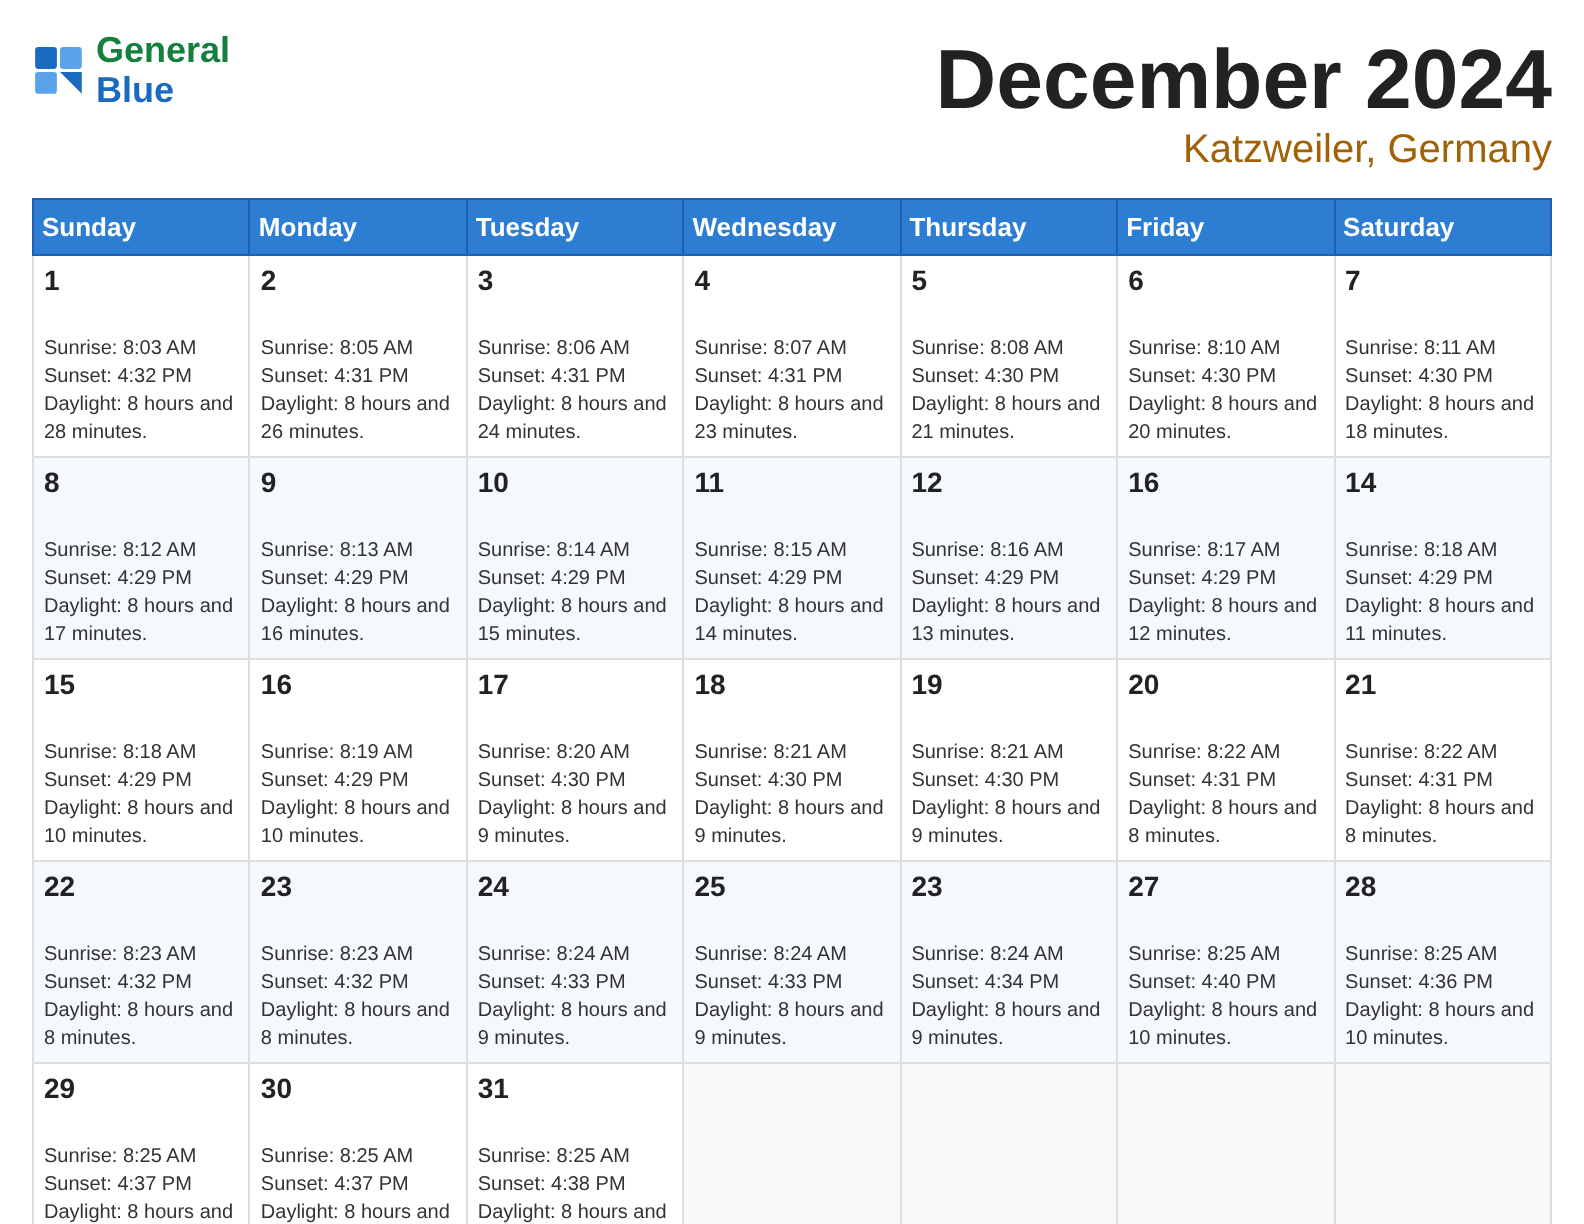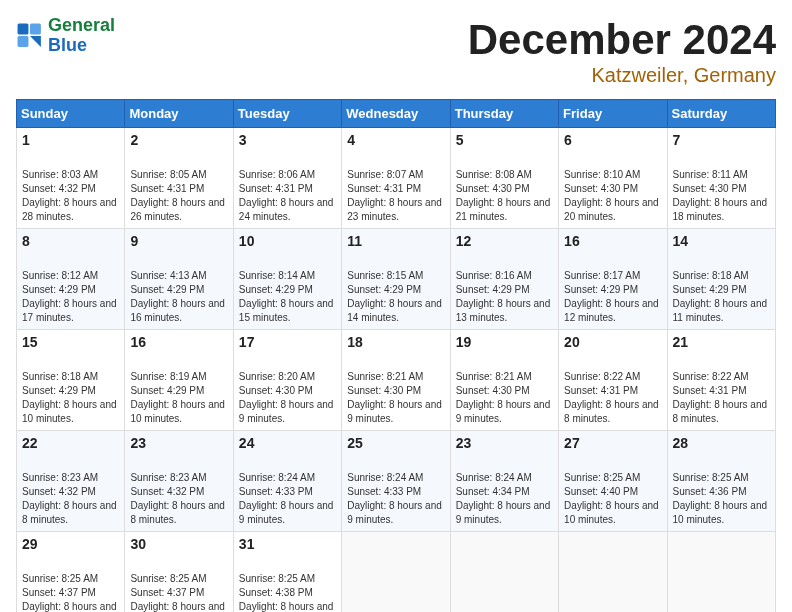--- a/index.html
+++ b/index.html
@@ -152,21 +152,21 @@
           <div class="day-info"><span>Sunrise: 8:11 AM</span><br><span>Sunset: 4:30 PM</span><br><span>Daylight: 8 hours and 18 minutes.</span></div>
         </td>
       </tr>
       <tr>
         <td>
           <span class="day-num">8</span>
           <div class="day-info"><span>Sunrise: 8:12 AM</span><br><span>Sunset: 4:29 PM</span><br><span>Daylight: 8 hours and 17 minutes.</span></div>
         </td>
         <td>
           <span class="day-num">9</span>
-          <div class="day-info"><span>Sunrise: 4:13 AM</span><br><span>Sunset: 4:29 PM</span><br><span>Daylight: 8 hours and 16 minutes.</span></div>
+          <div class="day-info"><span>Sunrise: 8:13 AM</span><br><span>Sunset: 4:29 PM</span><br><span>Daylight: 8 hours and 16 minutes.</span></div>
         </td>
         <td>
           <span class="day-num">10</span>
           <div class="day-info"><span>Sunrise: 8:14 AM</span><br><span>Sunset: 4:29 PM</span><br><span>Daylight: 8 hours and 15 minutes.</span></div>
         </td>
         <td>
           <span class="day-num">11</span>
           <div class="day-info"><span>Sunrise: 8:15 AM</span><br><span>Sunset: 4:29 PM</span><br><span>Daylight: 8 hours and 14 minutes.</span></div>
         </td>
         <td>

